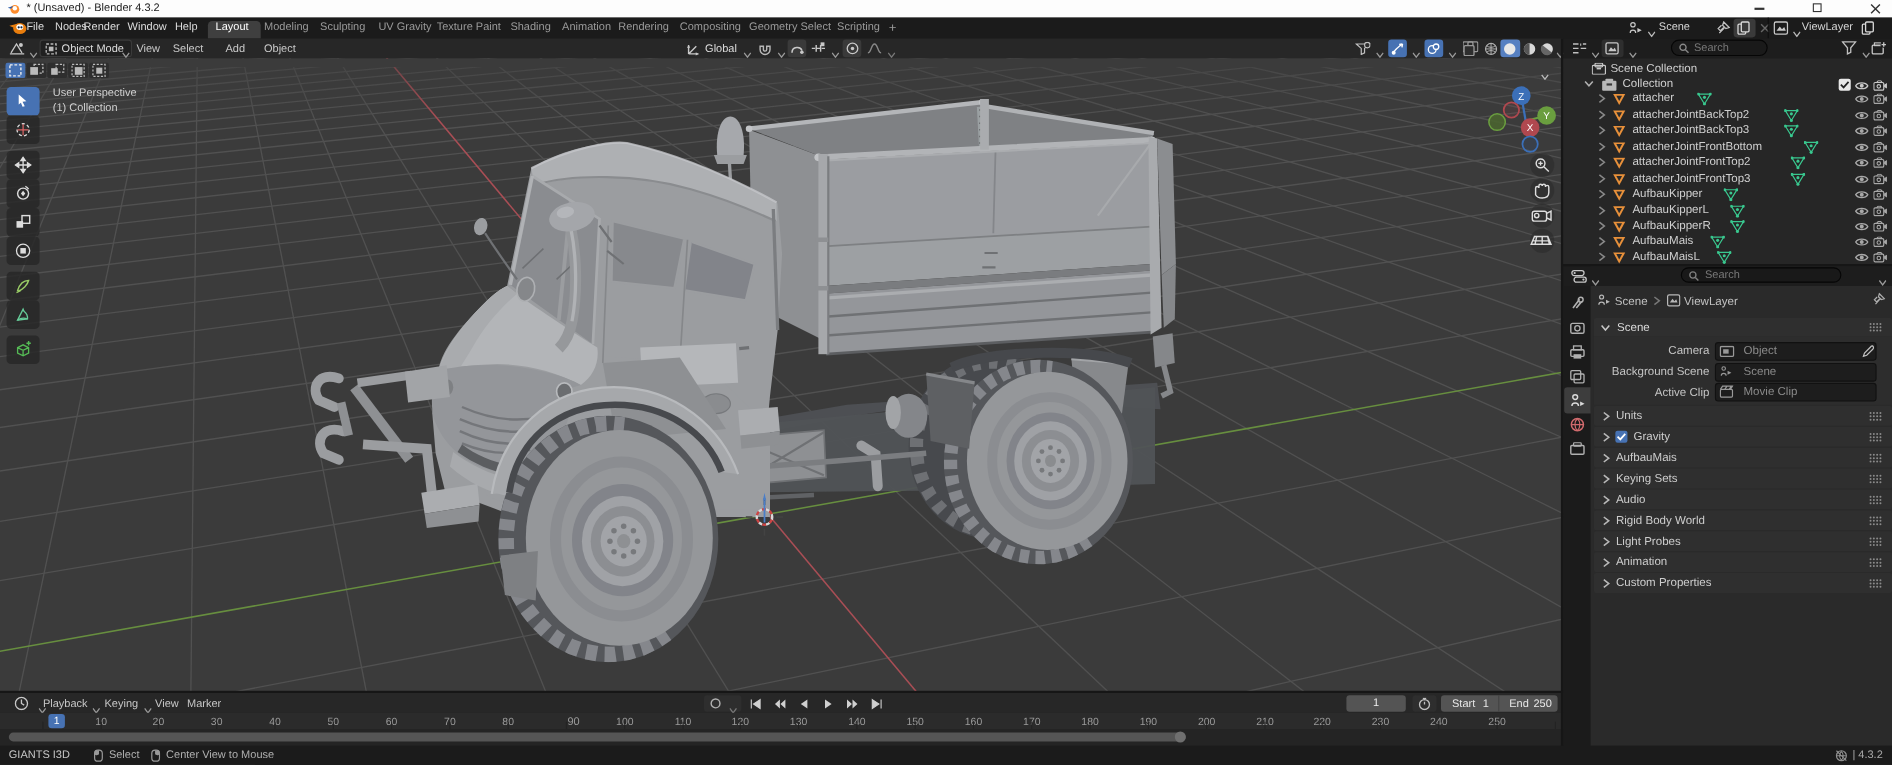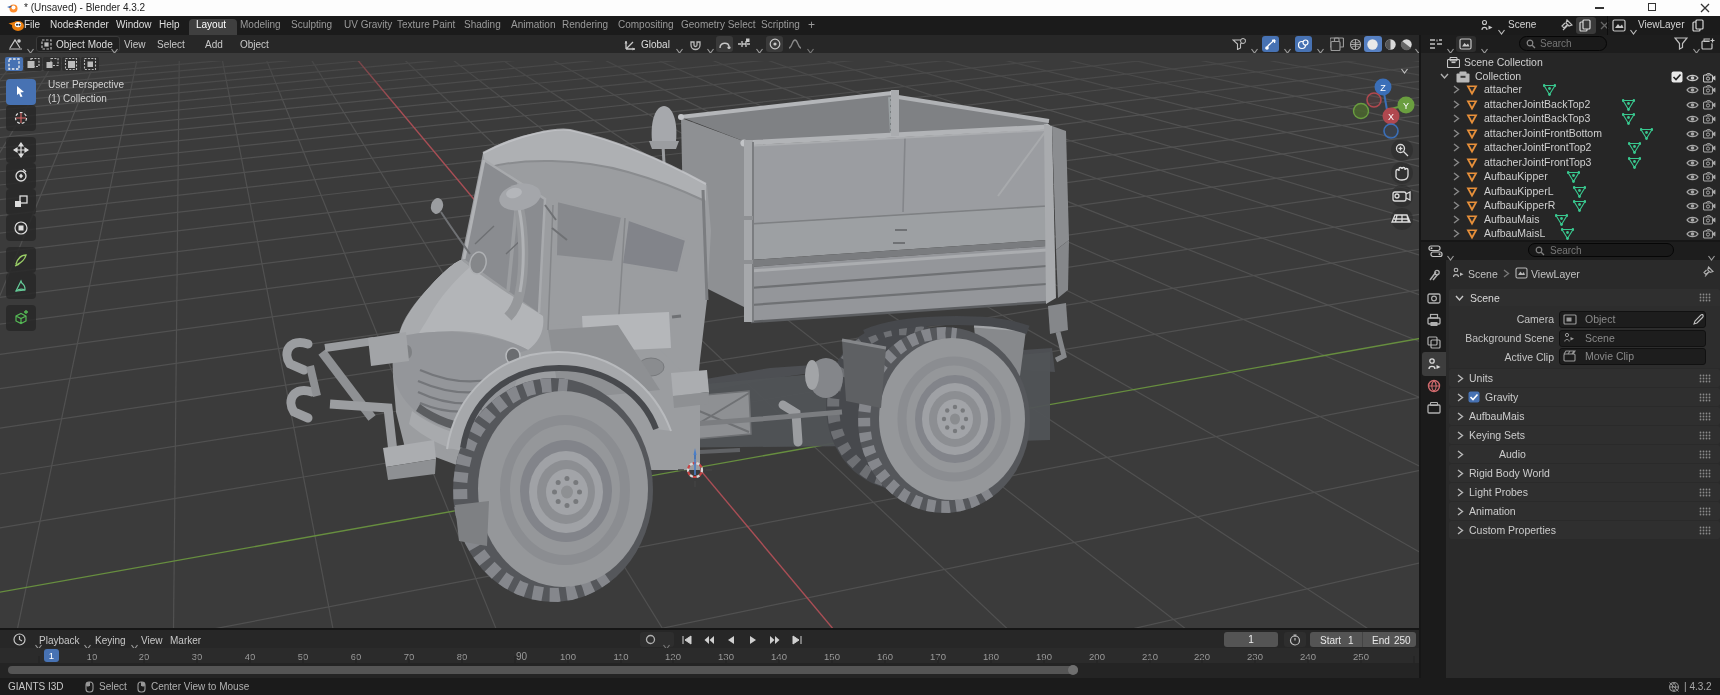--- a/index.html
+++ b/index.html
@@ -1054,21 +1054,21 @@
       <circle cx="10.5" cy="4.5" r="0.9" fill="#8a8a8a"></circle>
       <circle cx="1.5" cy="7.5" r="0.9" fill="#8a8a8a"></circle>
       <circle cx="4.5" cy="7.5" r="0.9" fill="#8a8a8a"></circle>
       <circle cx="7.5" cy="7.5" r="0.9" fill="#8a8a8a"></circle>
       <circle cx="10.5" cy="7.5" r="0.9" fill="#8a8a8a"></circle>
     </svg>
 <div style="position:absolute;left:1449px;top:445px;width:271px;height:18px;background:#2f2f2f;border-radius:2px"></div>
 <svg style="position:absolute;left:1456px;top:450px" width="8" height="9" viewBox="0 0 8 9">
       <path d="M2,1 L6.5,4.5 L2,8" fill="none" stroke="#b8b8b8" stroke-width="1.4"></path>
     </svg>
-<div class="ptext" style="left:1499px;top:448px">Audio</div>
+<div class="ptext" style="left:1469px;top:448px">Audio</div>
 <svg style="position:absolute;left:1699px;top:450px" width="13" height="9" viewBox="0 0 13 9">
       <circle cx="1.5" cy="1.5" r="0.9" fill="#8a8a8a"></circle>
       <circle cx="4.5" cy="1.5" r="0.9" fill="#8a8a8a"></circle>
       <circle cx="7.5" cy="1.5" r="0.9" fill="#8a8a8a"></circle>
       <circle cx="10.5" cy="1.5" r="0.9" fill="#8a8a8a"></circle>
       <circle cx="1.5" cy="4.5" r="0.9" fill="#8a8a8a"></circle>
       <circle cx="4.5" cy="4.5" r="0.9" fill="#8a8a8a"></circle>
       <circle cx="7.5" cy="4.5" r="0.9" fill="#8a8a8a"></circle>
       <circle cx="10.5" cy="4.5" r="0.9" fill="#8a8a8a"></circle>
       <circle cx="1.5" cy="7.5" r="0.9" fill="#8a8a8a"></circle>

